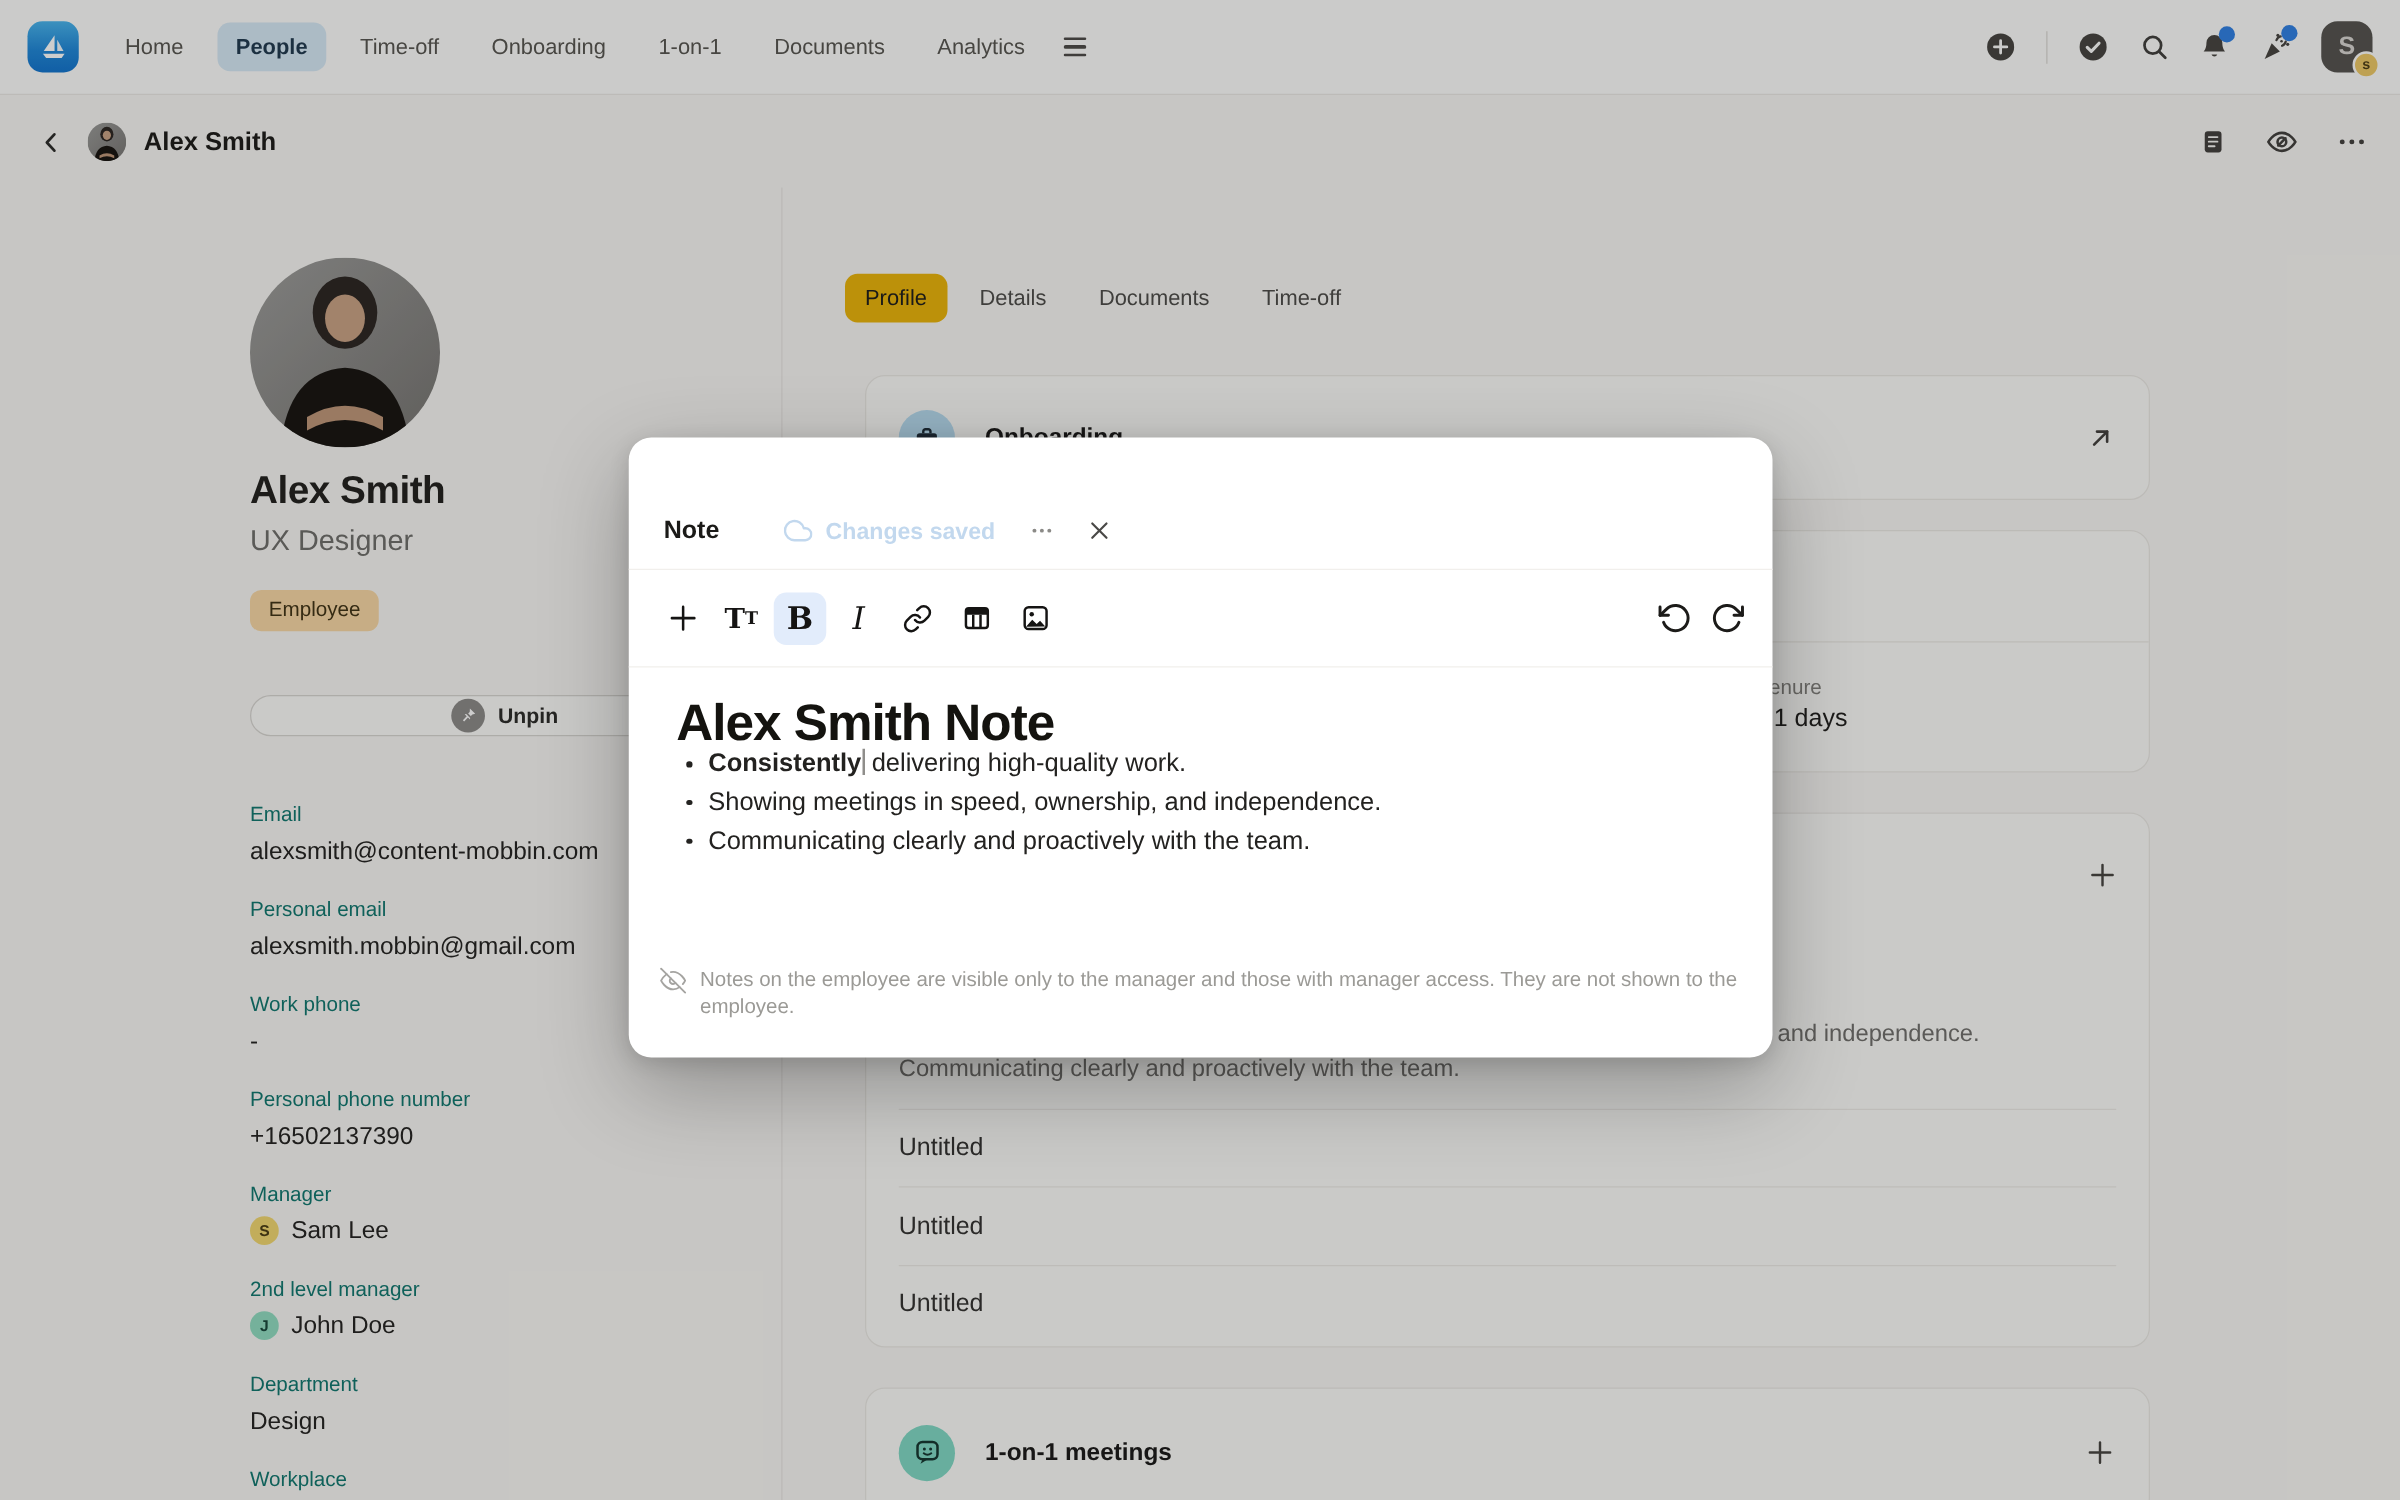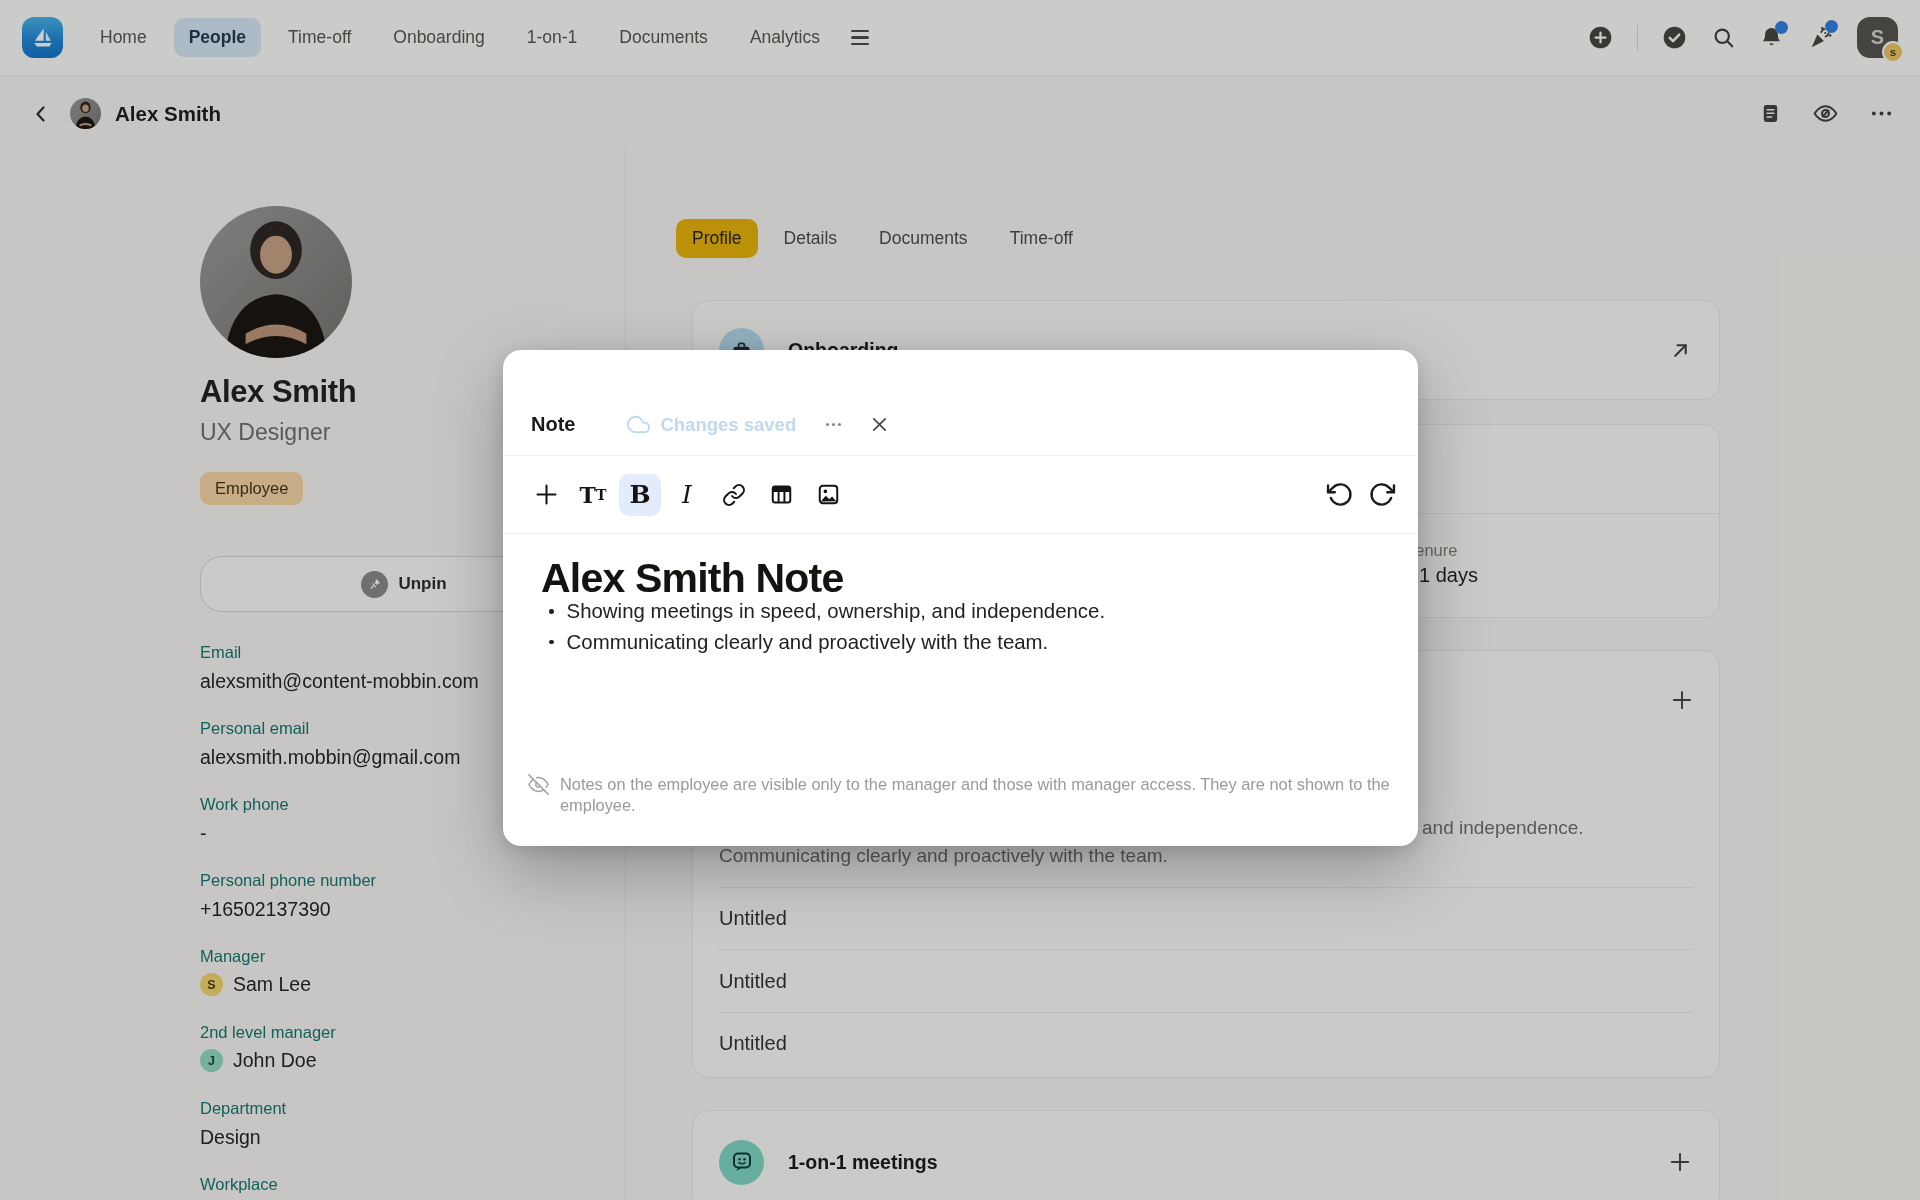--- a/index.html
+++ b/index.html
@@ -38,21 +38,21 @@
 
   .vdiv{position:absolute;left:625px;top:150px;bottom:0;width:1px;background:#e8e6e2;}
 
   
   .sidebar{position:absolute;left:200px;top:150px;width:410px;height:1050px;}
   .photo{position:absolute;top:56px;left:0;width:152px;height:152px;border-radius:50%;overflow:hidden;}
   .s-name{position:absolute;top:224px;left:0;font-size:31px;font-weight:700;color:#201f1d;letter-spacing:-.4px;}
   .s-role{position:absolute;top:269px;left:0;font-size:23px;color:#6e6d6a;}
   .s-badge{position:absolute;top:322px;left:0;padding:7px 15px;background:#f8d7a4;border-radius:9px;
            font-size:16.5px;color:#3f3214;font-weight:500;}
-  .unpin{position:absolute;top:406px;left:0;width:408px;height:56px;border:1.5px solid #d7d5d1;border-radius:22px;
+  .unpin{position:absolute;top:406px;left:0;width:408px;height:33px;border:1.5px solid #d7d5d1;border-radius:22px;
          display:flex;align-items:center;justify-content:center;gap:10px;background:rgba(255,255,255,.45);
          font-size:17px;font-weight:600;color:#2b2a28;}
   .pin-ic{width:27px;height:27px;border-radius:50%;background:#8b8987;display:flex;align-items:center;justify-content:center;}
   .fields{position:absolute;top:493px;left:0;width:410px;}
   .field{height:76px;}
   .f-lbl{font-size:16.5px;color:#0f766e;}
   .f-val{margin-top:8px;font-size:19.5px;color:#232220;}
   .person{display:flex;align-items:center;gap:10px;margin-top:7px;font-size:19.5px;color:#232220;}
   .chip{width:23px;height:23px;border-radius:50%;font-size:12.5px;font-weight:700;
         display:flex;align-items:center;justify-content:center;}
@@ -446,20 +446,24 @@
             </svg>
         </span>
       </span>
     </div>
 
     <div>
       <h1 class="m-h1">Alex Smith Note</h1>
       <div class="m-list">
         <div class="m-li">
           <span class="dot"></span>
+          <span><b>Consistently</b><span class="caret"></span><span> delivering high-quality work.</span></span>
+        </div>
+        <div class="m-li">
+          <span class="dot"></span>
           <span>Showing meetings in speed, ownership, and independence.</span>
         </div>
         <div class="m-li">
           <span class="dot"></span>
           <span>Communicating clearly and proactively with the team.</span>
         </div>
       </div>
     </div>
 
     <div class="m-foot">

